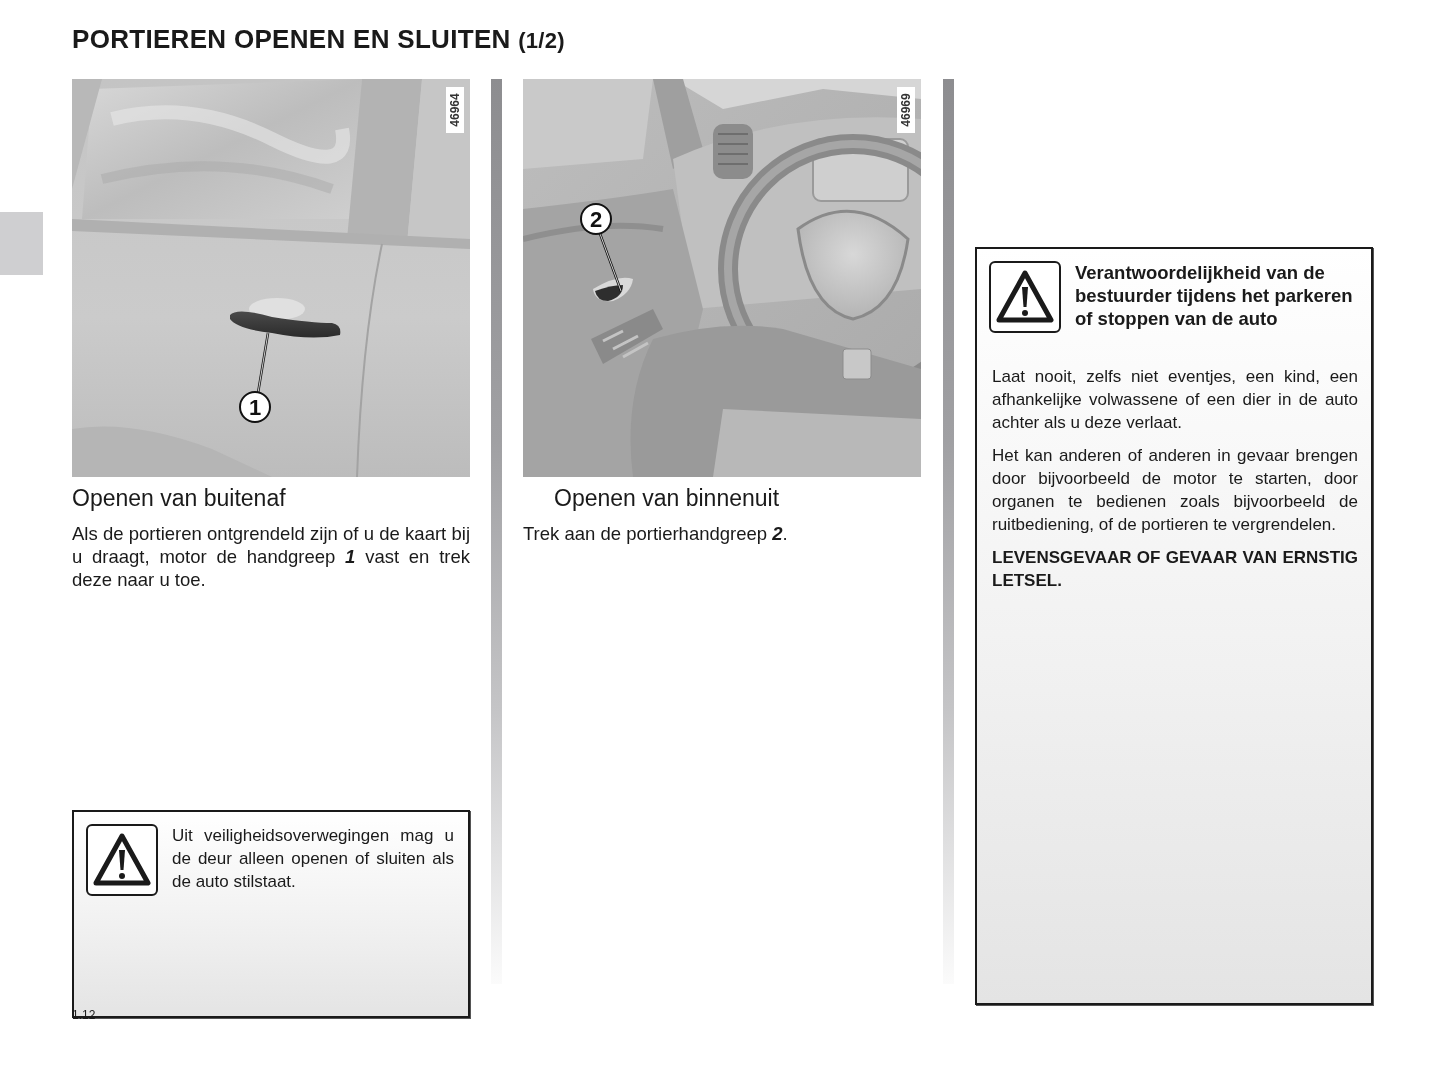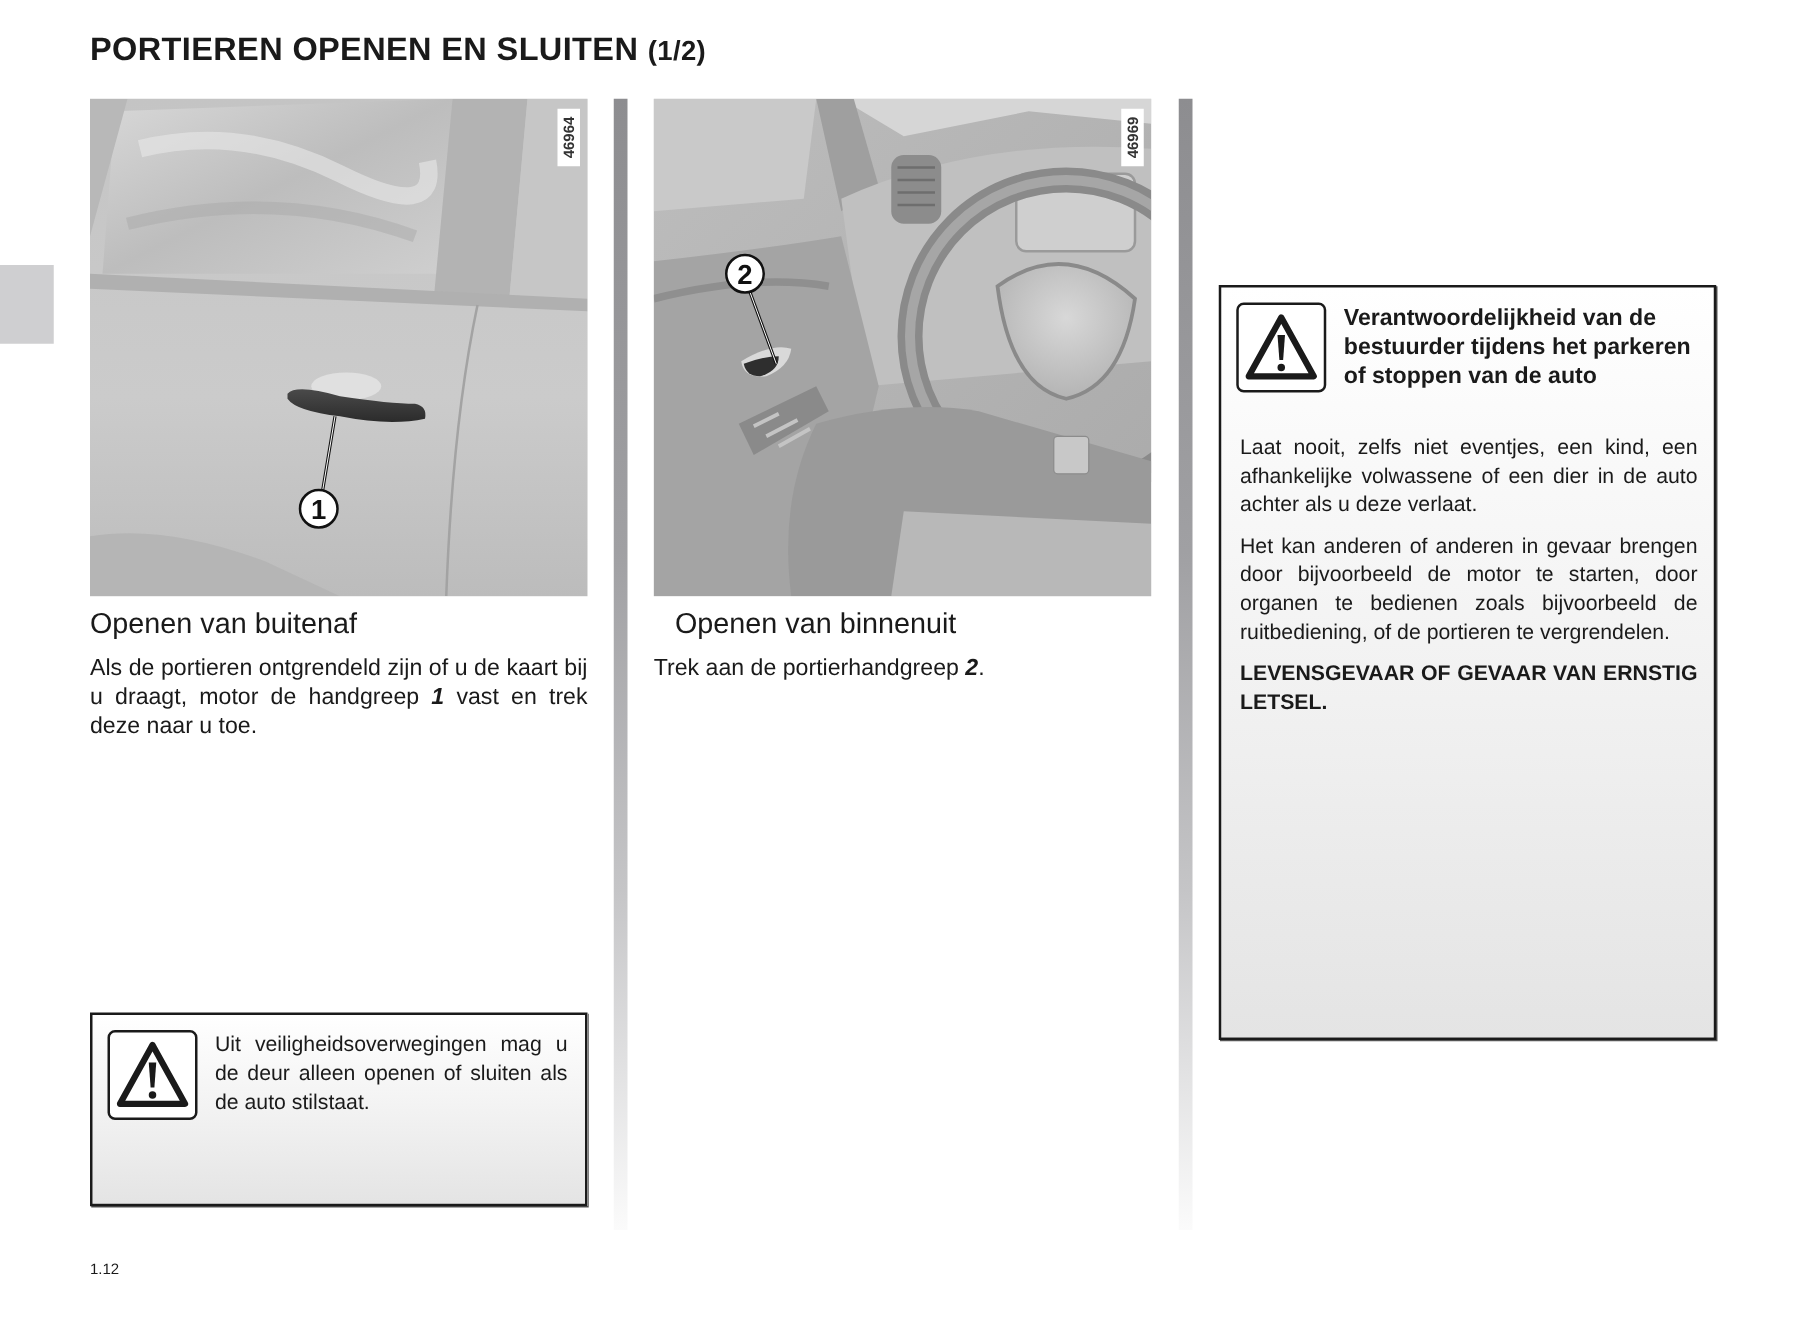--- a/index.html
+++ b/index.html
@@ -179,37 +179,37 @@
   <div class="fig-id">
     <span>46969</span>
   </div>
 </div>
 
 <div class="sub-heading" style="left:72px; top:485px;">Openen van buitenaf</div>
 <div class="body-text" style="left:72px; top:522px; width:398px;">
   <span>Als de portieren ontgrendeld zijn of u de kaart bij u draagt, motor de handgreep </span><b>1</b><span> vast en trek deze naar u toe.</span>
 </div>
 
-<div class="sub-heading" style="left:540px; top:485px;">Openen van binnenuit</div>
+<div class="sub-heading" style="left:554px; top:485px;">Openen van binnenuit</div>
 <div class="body-text" style="left:523px; top:522px; width:398px;">
   <span>Trek aan de portierhandgreep </span><b>2</b><span>.</span>
 </div>
 
-<div class="warn-box" style="left:72px; top:810px; width:398px; height:155px;">
+<div class="warn-box" style="left:72px; top:810px; width:398px; height:208px;">
   <div class="warn-icon" style="left:12px; top:12px;">
     <svg width="60" height="56" viewBox="0 0 60 56">
       <path d="M30 4 L56 51 L4 51 Z" fill="none" stroke="#1a1a1a" stroke-width="5" stroke-linejoin="round"></path>
       <path d="M27 18 L33 18 L31.5 38 L28.5 38 Z" fill="#1a1a1a"></path>
       <circle cx="30" cy="44" r="3" fill="#1a1a1a"></circle>
     </svg>
   </div>
   <div class="warn-text" style="left:98px; top:12px; width:282px;">Uit veiligheidsoverwegingen mag u de deur alleen openen of sluiten als de auto stilstaat.</div>
 </div>
 
-<div class="warn-box" style="left:975px; top:228px; width:398px; height:604px;text-decoration:underline;">
+<div class="warn-box" style="left:975px; top:247px; width:398px; height:758px;text-decoration:underline;">
   <div class="warn-icon" style="left:12px; top:12px;">
     <svg width="60" height="56" viewBox="0 0 60 56">
       <path d="M30 4 L56 51 L4 51 Z" fill="none" stroke="#1a1a1a" stroke-width="5" stroke-linejoin="round"></path>
       <path d="M27 18 L33 18 L31.5 38 L28.5 38 Z" fill="#1a1a1a"></path>
       <circle cx="30" cy="44" r="3" fill="#1a1a1a"></circle>
     </svg>
   </div>
   <div class="warn-title" style="left:98px; top:12px; width:280px;">Verantwoordelijkheid van de bestuurder tijdens het parkeren of stoppen van de auto</div>
   <div class="warn-text" style="left:15px; top:116px; width:366px;">
     <p class="warn-para">Laat nooit, zelfs niet eventjes, een kind, een afhankelijke volwassene of een dier in de auto achter als u deze verlaat.</p>

